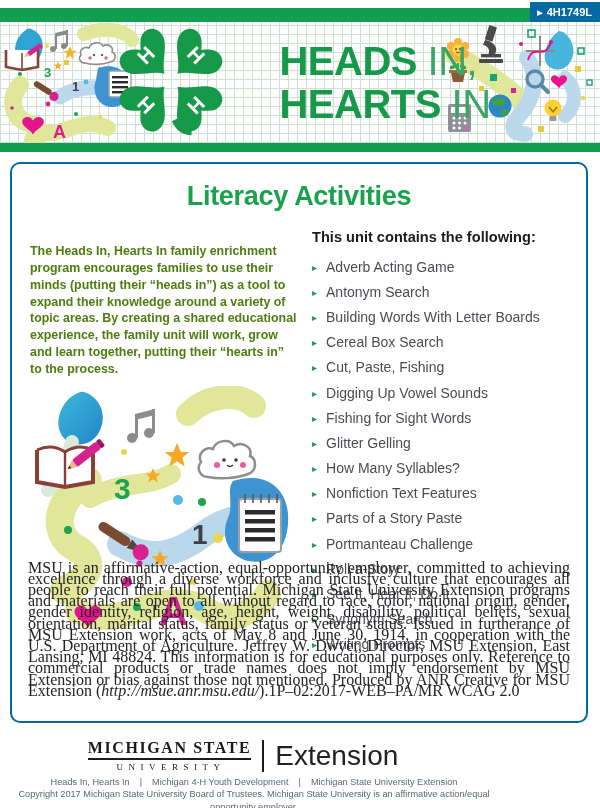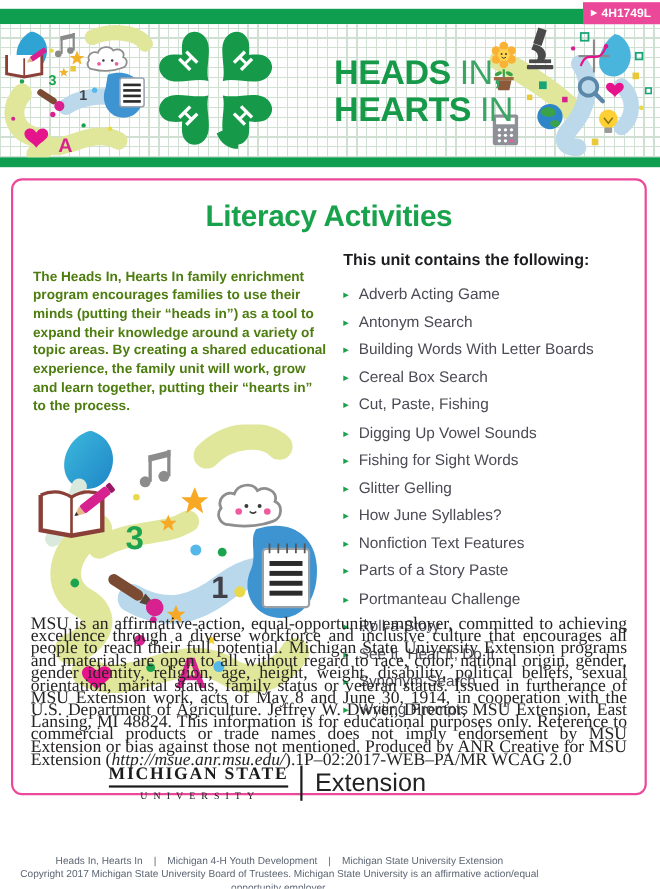--- a/index.html
+++ b/index.html
@@ -3,47 +3,47 @@
 <meta charset="utf-8">
 <style>
   html,body{margin:0;padding:0;}
   body{
     width:600px;height:808px;position:relative;overflow:hidden;
     background:#ffffff;font-family:"Liberation Sans",sans-serif;
   }
   
   .topbar{position:absolute;top:8px;left:0;width:600px;height:14px;background:#0f9e4f;}
   .code-tab{
-    position:absolute;top:2px;right:0;height:20px;background:#ec4899;
+    position:absolute;top:2px;right:0;height:20px;background:#0369a1;
     color:#fff;font-weight:bold;font-size:11px;display:flex;align-items:center;
     gap:4px;padding:0 8px 0 7px;
   }
   .code-tab .arr{font-size:7px;line-height:1;}
   .gridarea{
     position:absolute;top:22px;left:0;width:600px;height:121px;
     background-image:
       repeating-linear-gradient(0deg,#cfe0d2 0 1px,transparent 1px 9px),
       repeating-linear-gradient(90deg,#cfe0d2 0 1px,transparent 1px 9px);
     background-color:#fdfefd;
   }
   .botbar{position:absolute;top:143px;left:0;width:600px;height:9px;background:#0f9e4f;}
   .doodle-left{position:absolute;top:22px;left:0;width:165px;height:121px;}
   .doodle-right{position:absolute;top:22px;right:0;width:165px;height:121px;}
   .header-center{
     position:absolute;top:22px;left:160px;width:286px;height:121px;
     display:flex;align-items:center;justify-content:center;gap:8px;
   }
   .clover{width:112px;height:114px;flex:0 0 auto;}
-  .hi-title{line-height:1.07;font-size:31px;letter-spacing:-0.5px;white-space:nowrap;margin-left:44px;}
+  .hi-title{line-height:1.07;font-size:40px;letter-spacing:-0.5px;white-space:nowrap;margin-left:44px;}
   .hi-title .strong{color:#169a4a;font-weight:bold;}
   .hi-title .lite{color:#3ba565;font-weight:normal;}
   
   .content-box{
     position:absolute;top:162px;left:10px;width:578px;height:561px;
-    box-sizing:border-box;border:2px solid #ec4899;border-radius:10px;
+    box-sizing:border-box;border:2px solid #0369a1;border-radius:10px;
     padding:10px 16px;
   }
   .page-title{
     text-align:center;color:#18a24c;font-size:27px;font-weight:bold;
     margin:7px 0 15px 0;letter-spacing:-0.3px;
   }
   .columns{display:flex;gap:12px;}
   .col-left{width:270px;flex:0 0 auto;}
   .intro{
     color:#4d7c0f;font-weight:bold;font-size:12.4px;line-height:1.36;
@@ -59,31 +59,31 @@
   }
   ul.acts .blt{color:#18a24c;font-size:10px;flex:0 0 auto;transform:translateY(-1px);}
   .legal{
     position:absolute;left:16px;right:16px;bottom:9px;
     font-family:"Liberation Serif",serif;font-size:16px;line-height:11.2px;
     color:#262323;text-align:justify;
   }
   .legal .url{font-style:italic;}
   
   .msu-logo{
-    position:absolute;top:695px;left:0;width:486px;
+    position:absolute;top:739px;left:0;width:486px;
     display:flex;justify-content:center;align-items:center;gap:11px;
   }
   .wordmark{text-align:center;color:#1b1b1b;font-family:"Liberation Serif",serif;}
   .wordmark .l1{
     font-size:16px;font-weight:bold;letter-spacing:1.6px;
     border-bottom:2px solid #1b1b1b;padding-bottom:1px;
   }
   .wordmark .l2{font-size:9px;letter-spacing:5.5px;margin-top:2px;text-indent:3px;}
   .logo-div{width:2px;height:32px;background:#1b1b1b;}
-  .ext-label{font-size:23px;color:#222;font-family:"Liberation Sans",sans-serif;}
+  .ext-label{font-size:28px;color:#222;font-family:"Liberation Sans",sans-serif;}
   
   .footer{
     position:absolute;top:776px;left:0;width:508px;text-align:center;
     font-size:9.2px;color:#5d6673;line-height:1.35;
   }
   .footer .sep{margin:0 10px;}
 </style>
 </head>
 <body>
 
@@ -412,21 +412,21 @@
         <li>
             <span class="blt">▸</span>
             <span>Fishing for Sight Words</span>
           </li>
         <li>
             <span class="blt">▸</span>
             <span>Glitter Gelling</span>
           </li>
         <li>
             <span class="blt">▸</span>
-            <span>How June Syllables?</span>
+            <span>How Many Syllables?</span>
           </li>
         <li>
             <span class="blt">▸</span>
             <span>Nonfiction Text Features</span>
           </li>
         <li>
             <span class="blt">▸</span>
             <span>Parts of a Story Paste</span>
           </li>
         <li>

